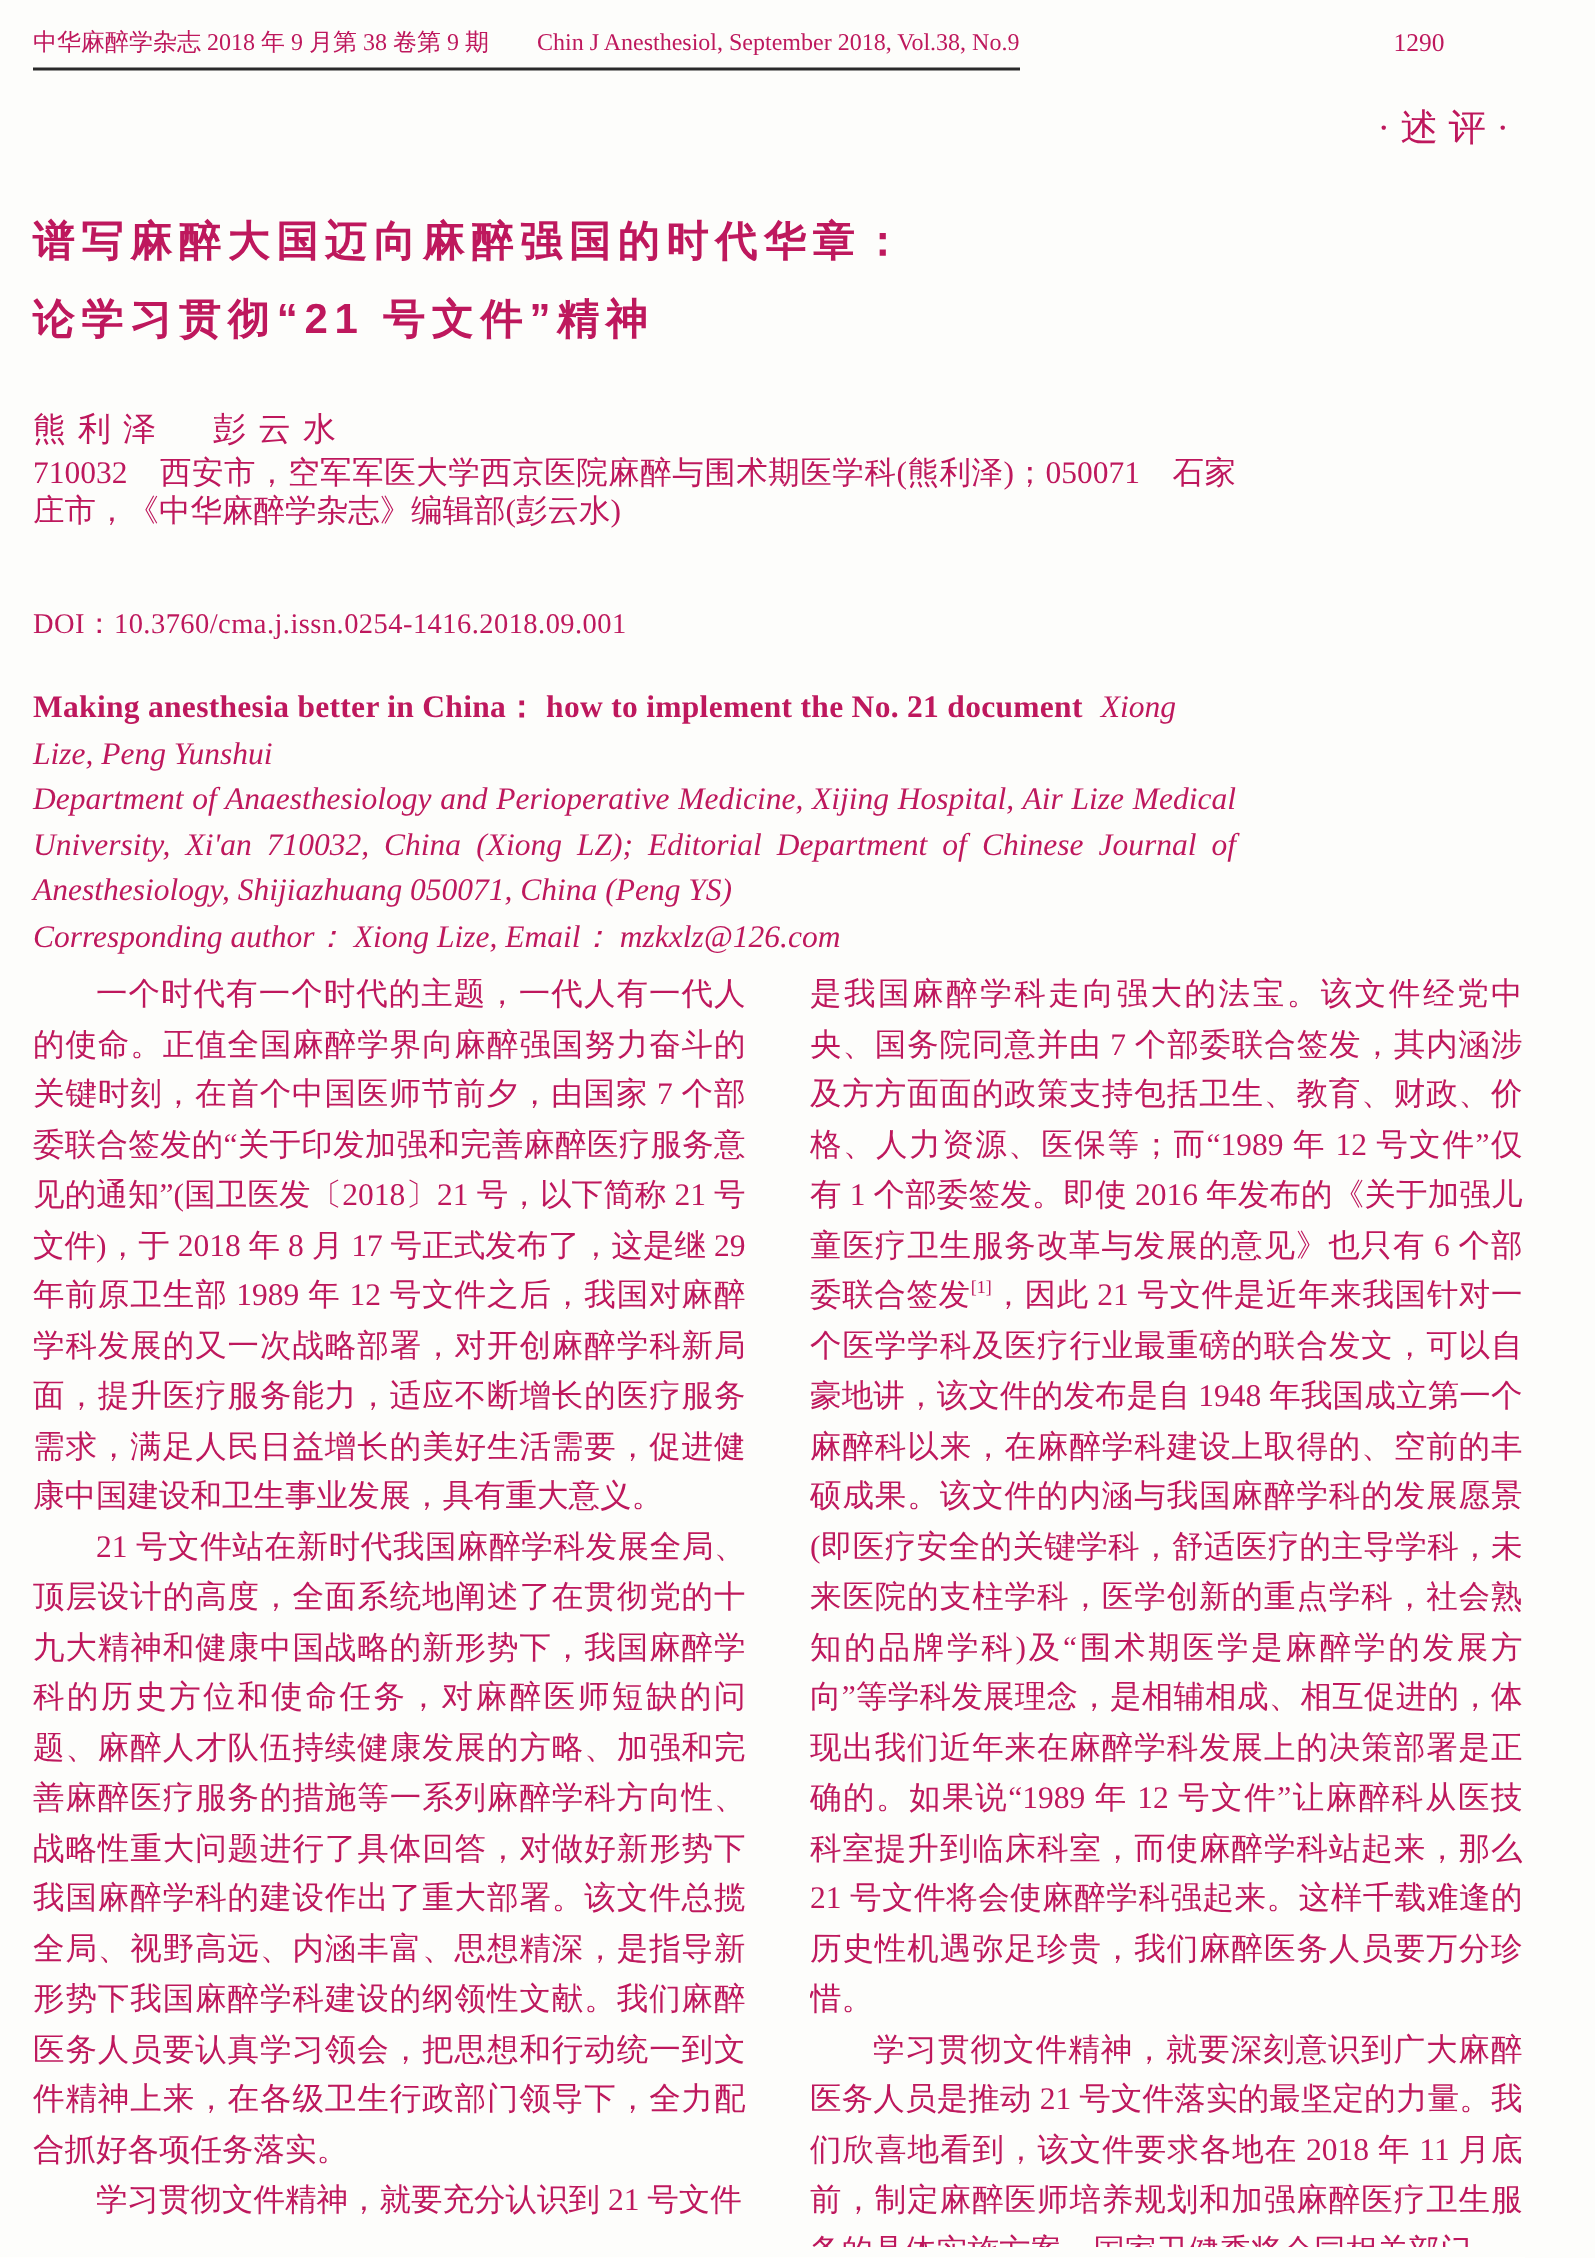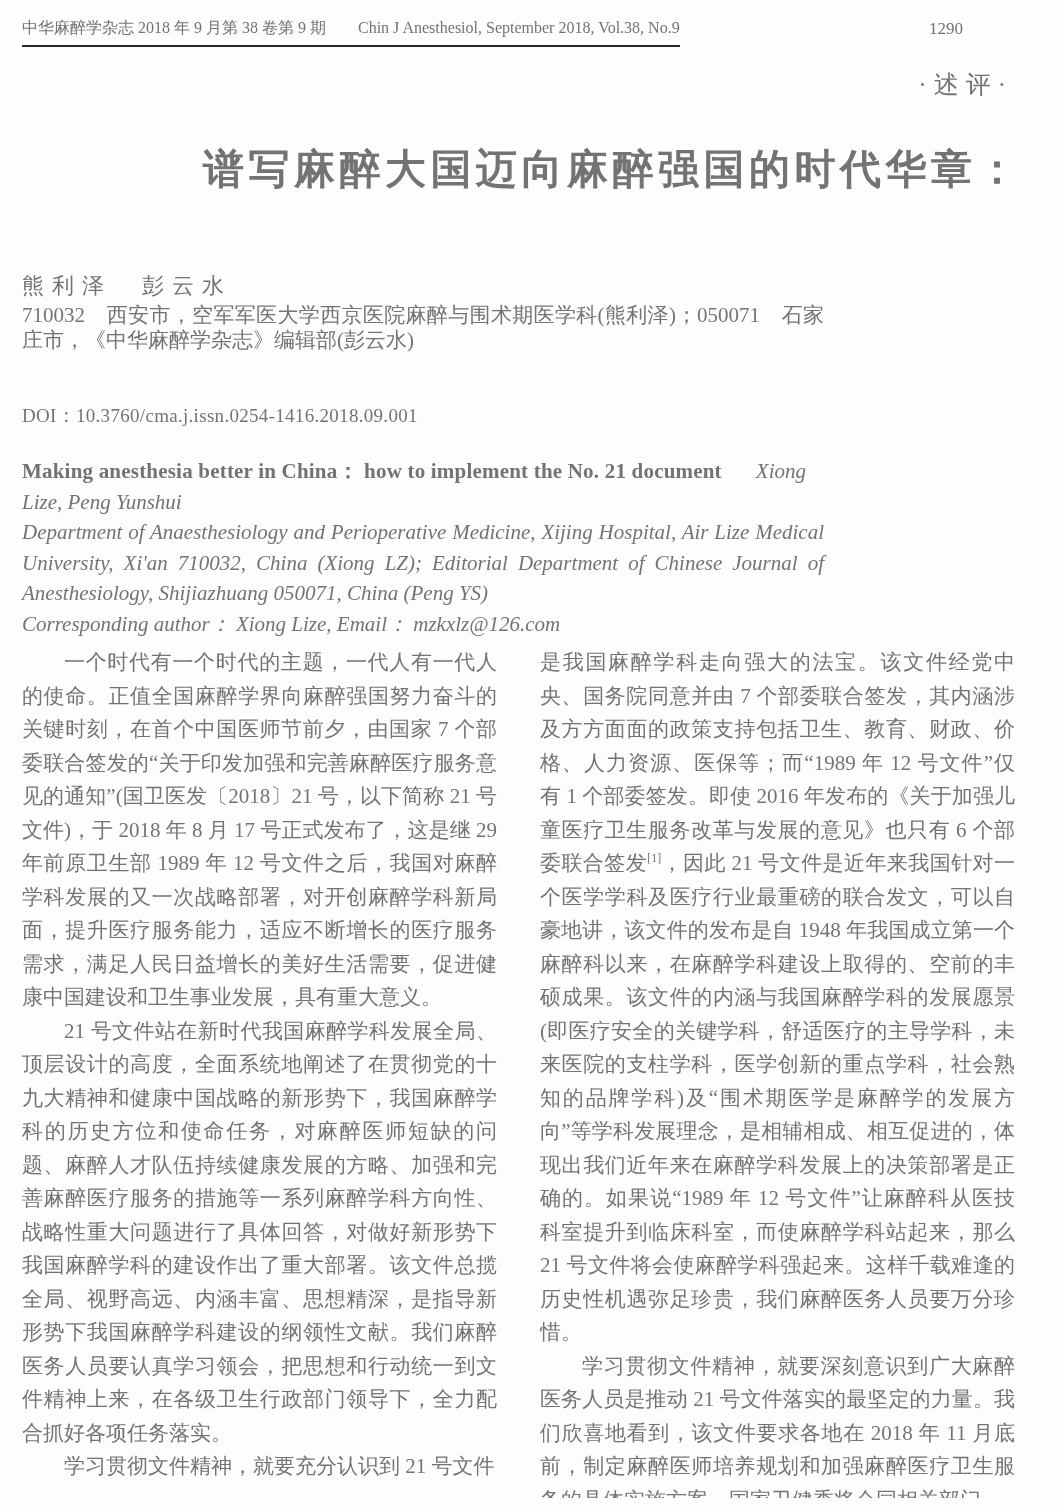--- a/index.html
+++ b/index.html
@@ -1,45 +1,45 @@
 <!DOCTYPE html>
 <html><head>
 <meta charset="utf-8">
 <style>
   html,body{margin:0;padding:0;background:#ffffff;}
   .page{
     position:relative;width:1063px;height:1505px;overflow:hidden;
-    background:#fdfdfb;color:#737373;
+    background:#fdfdfb;color:#be185d;
     font-family:"Liberation Serif","DejaVu Serif",serif;
   }
   
   .running-head{position:absolute;top:18px;left:22px;right:100px;
     display:flex;justify-content:space-between;align-items:flex-start;
     font-size:16px;}
   .journal-line{border-bottom:2px solid #2a2a2a;padding-bottom:6px;white-space:nowrap;}
   .page-num{font-size:17px;padding-top:1px;}
   
   .section-label{position:absolute;top:68px;right:50px;
     font-size:25px;letter-spacing:7px;}
   
   .title{position:absolute;top:116px;left:22px;width:1000px;
     font-family:"Liberation Sans","DejaVu Sans",sans-serif;
-    font-weight:700;font-size:41px;line-height:52px;letter-spacing:4.5px;text-align:right;}
+    font-weight:700;font-size:28px;line-height:52px;letter-spacing:4.5px;}
   .title .tline{display:block;}
   
   .authors{position:absolute;top:271px;left:22px;font-size:22px;letter-spacing:8px;}
   .affil{position:absolute;top:303px;left:22px;width:802px;
     font-size:21px;line-height:25px;text-align:justify;}
   .corr{position:absolute;top:370px;left:22px;font-size:21px;}
   .doi{position:absolute;top:403px;left:22px;font-size:19px;letter-spacing:0.3px;}
   
   .en-block{position:absolute;top:456px;left:22px;width:802px;
     font-size:21px;line-height:30.5px;}
   .en-block p{margin:0;}
-  .en-title-line b{margin-right:34px;letter-spacing:0.2px;}
+  .en-title-line b{margin-right:12px;letter-spacing:0.2px;}
   .en-title-line i,.en-affil,.en-corr{font-style:italic;}
   .en-affil{text-align:justify;}
   
   .columns{position:absolute;top:646px;left:22px;width:993px;
     display:flex;column-gap:43px;}
   .col{width:475px;height:852px;overflow:hidden;
     font-size:21px;line-height:33.5px;text-align:justify;}
   .body-para{margin:0;}
   .body-para.indent{text-indent:2em;}
   sup.ref{font-size:12px;line-height:0;}
@@ -51,20 +51,21 @@
 
   <div class="running-head">
     <span class="journal-line">中华麻醉学杂志 2018 年 9 月第 38 卷第 9 期　　Chin J Anesthesiol, September 2018, Vol.38, No.9</span>
     <span class="page-num">1290</span>
   </div>
 
   <div class="section-label">·述评·</div>
 
   <h1 class="title">
     <span class="tline">谱写麻醉大国迈向麻醉强国的时代华章：</span>
+    <span class="tline">论学习贯彻“21 号文件”精神</span>
   </h1>
 
   <div class="authors">熊利泽　彭云水</div>
 
   <div class="affil">710032　西安市，空军军医大学西京医院麻醉与围术期医学科(熊利泽)；050071　石家庄市，《中华麻醉学杂志》编辑部(彭云水)</div>
 
 
   <div class="doi">DOI：10.3760/cma.j.issn.0254-1416.2018.09.001</div>
 
   <div class="en-block">

